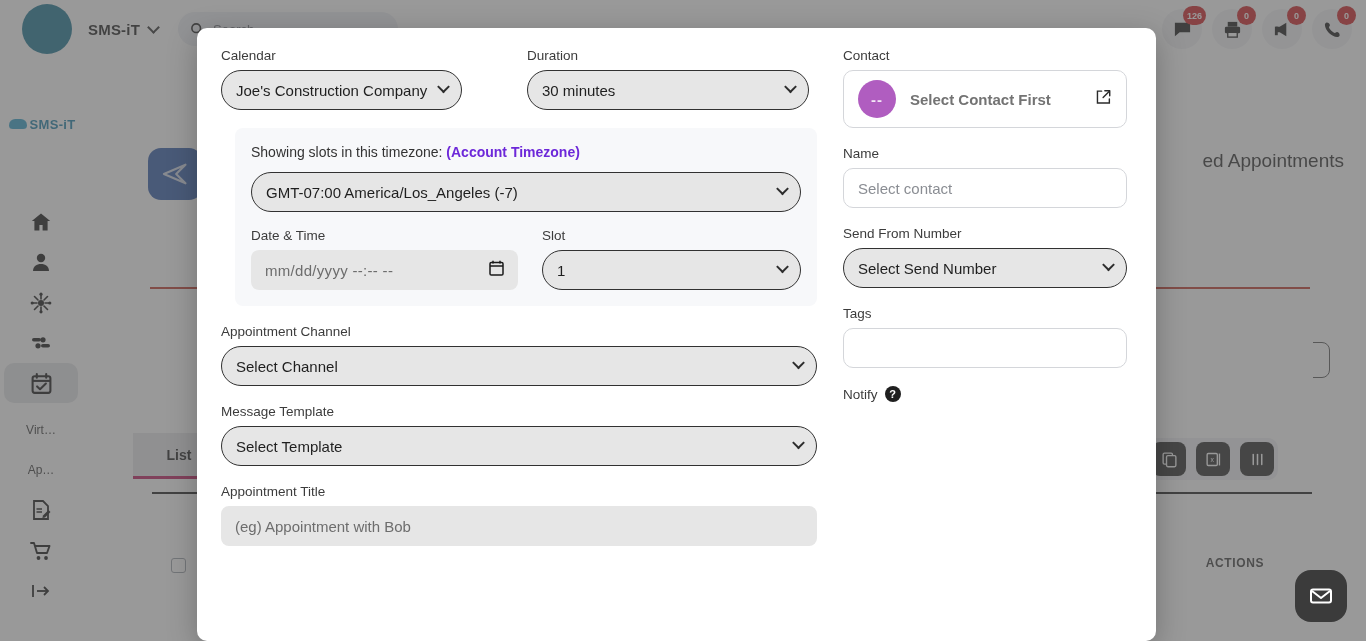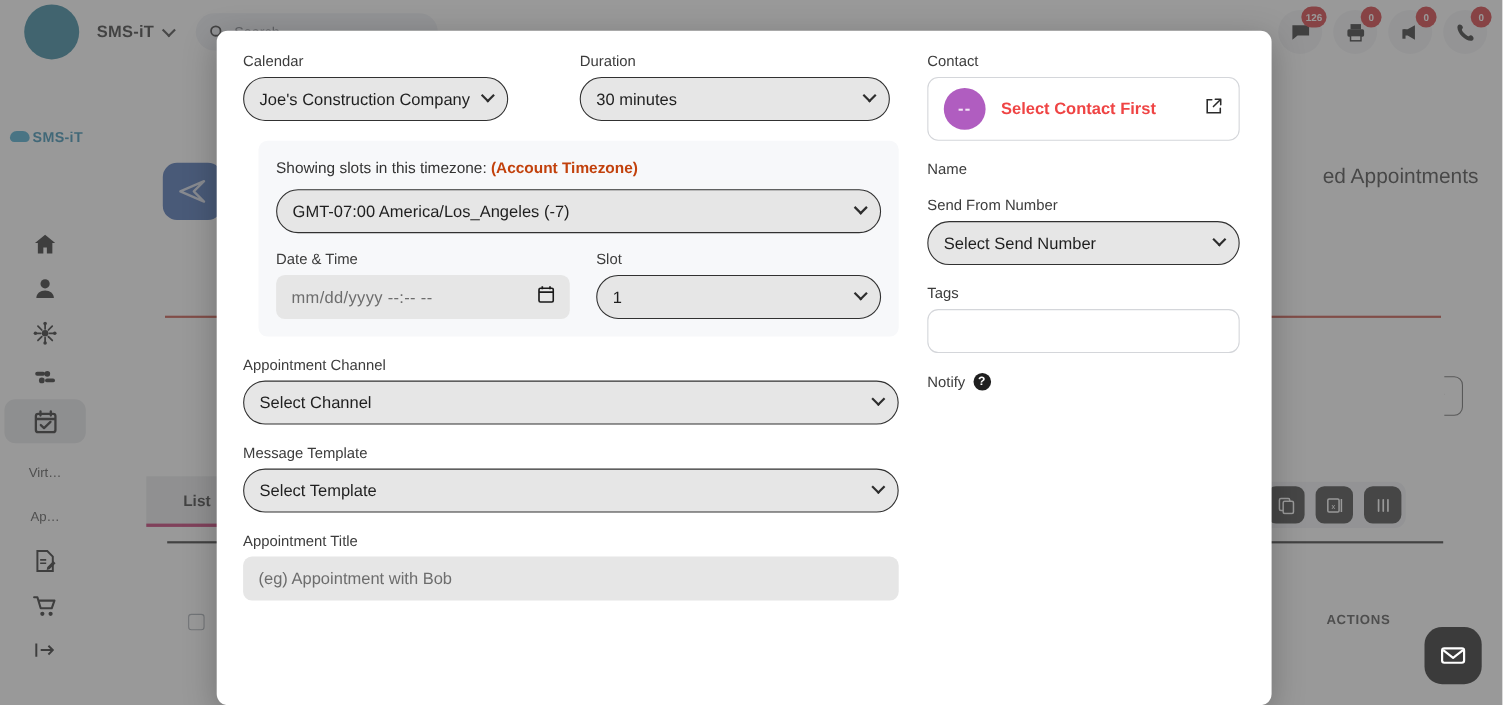--- a/index.html
+++ b/index.html
@@ -191,21 +191,21 @@
     width: 9px; height: 9px; border-right: 2px solid #2d2d2d; border-bottom: 2px solid #2d2d2d;
     transform: translateY(-30%) rotate(45deg);
     pointer-events: none;
   }
 
   .tz-panel {
     background: #f7f8fa; border-radius: 8px; padding: 16px;
     margin-top: 18px; margin-left: 14px; width: 582px;
   }
   .tz-line { font-size: 14px; color: #333; margin-bottom: 12px; }
-  .tz-line b { color: #c2410c; }
+  .tz-line b { color: #6d28d9; }
   .dt-row { display: flex; gap: 24px; margin-top: 16px; }
   .dt-input {
     width: 267px; height: 40px; border-radius: 8px; background: #e6e6e6;
     display: flex; align-items: center; padding: 0 14px; position: relative;
   }
   .dt-ph { font-size: 15px; color: #6d6d6d; letter-spacing: .3px; }
   .cal-ico {
     position: absolute; right: 14px; top: 50%; transform: translateY(-50%);
   }
 
@@ -220,21 +220,21 @@
   .contact-card {
     width: 100%; height: 58px; border: 1px solid #d4d6da; border-radius: 10px;
     display: flex; align-items: center; padding: 0 14px; background: #fff;
     position: relative;
   }
   .avatar {
     width: 38px; height: 38px; border-radius: 50%; background: #b05dc0;
     display: flex; align-items: center; justify-content: center; flex: none;
     color: #f3e6f6; font-size: 15px; font-weight: bold; letter-spacing: 1px;
   }
-  .contact-name { margin-left: 14px; font-size: 15px; font-weight: bold; color: #ef4444; }
+  .contact-name { margin-left: 14px; font-size: 15px; font-weight: bold; color: #737373; }
   .ext-ico { position: absolute; right: 14px; top: 50%; transform: translateY(-50%); }
   .plain-input {
     width: 100%; height: 40px; border: 1px solid #d4d6da; border-radius: 10px;
     background: #fff; display: flex; align-items: center; padding: 0 14px;
     font-size: 15px; color: #8a8d93;
   }
   .r-block { margin-top: 18px; }
   .notify-row { display: flex; align-items: flex-end; gap: 7px; }
   .qmark {
     width: 16px; height: 16px; border-radius: 50%; background: #1f1f1f; color: #fff;
@@ -516,20 +516,21 @@
                 <polyline points="10.4,2.4 15.6,2.4 15.6,7.6" fill="none" stroke="#2b2b2b" stroke-width="1.5" stroke-linecap="round" stroke-linejoin="round"></polyline>
                 <line x1="15.2" y1="2.8" x2="8.6" y2="9.4" stroke="#2b2b2b" stroke-width="1.5" stroke-linecap="round"></line>
               </svg>
             </span>
           </div>
         </div>
 
 
         <div class="r-block">
           <label class="field-label">Name</label>
+          <div class="plain-input">Select contact</div>
         </div>
 
         <div class="r-block">
           <label class="field-label">Send From Number</label>
           <div class="sel-wrap" style="display:block;">
             <div class="sel">Select Send Number</div>
             <span class="chev"></span>
           </div>
         </div>
 

